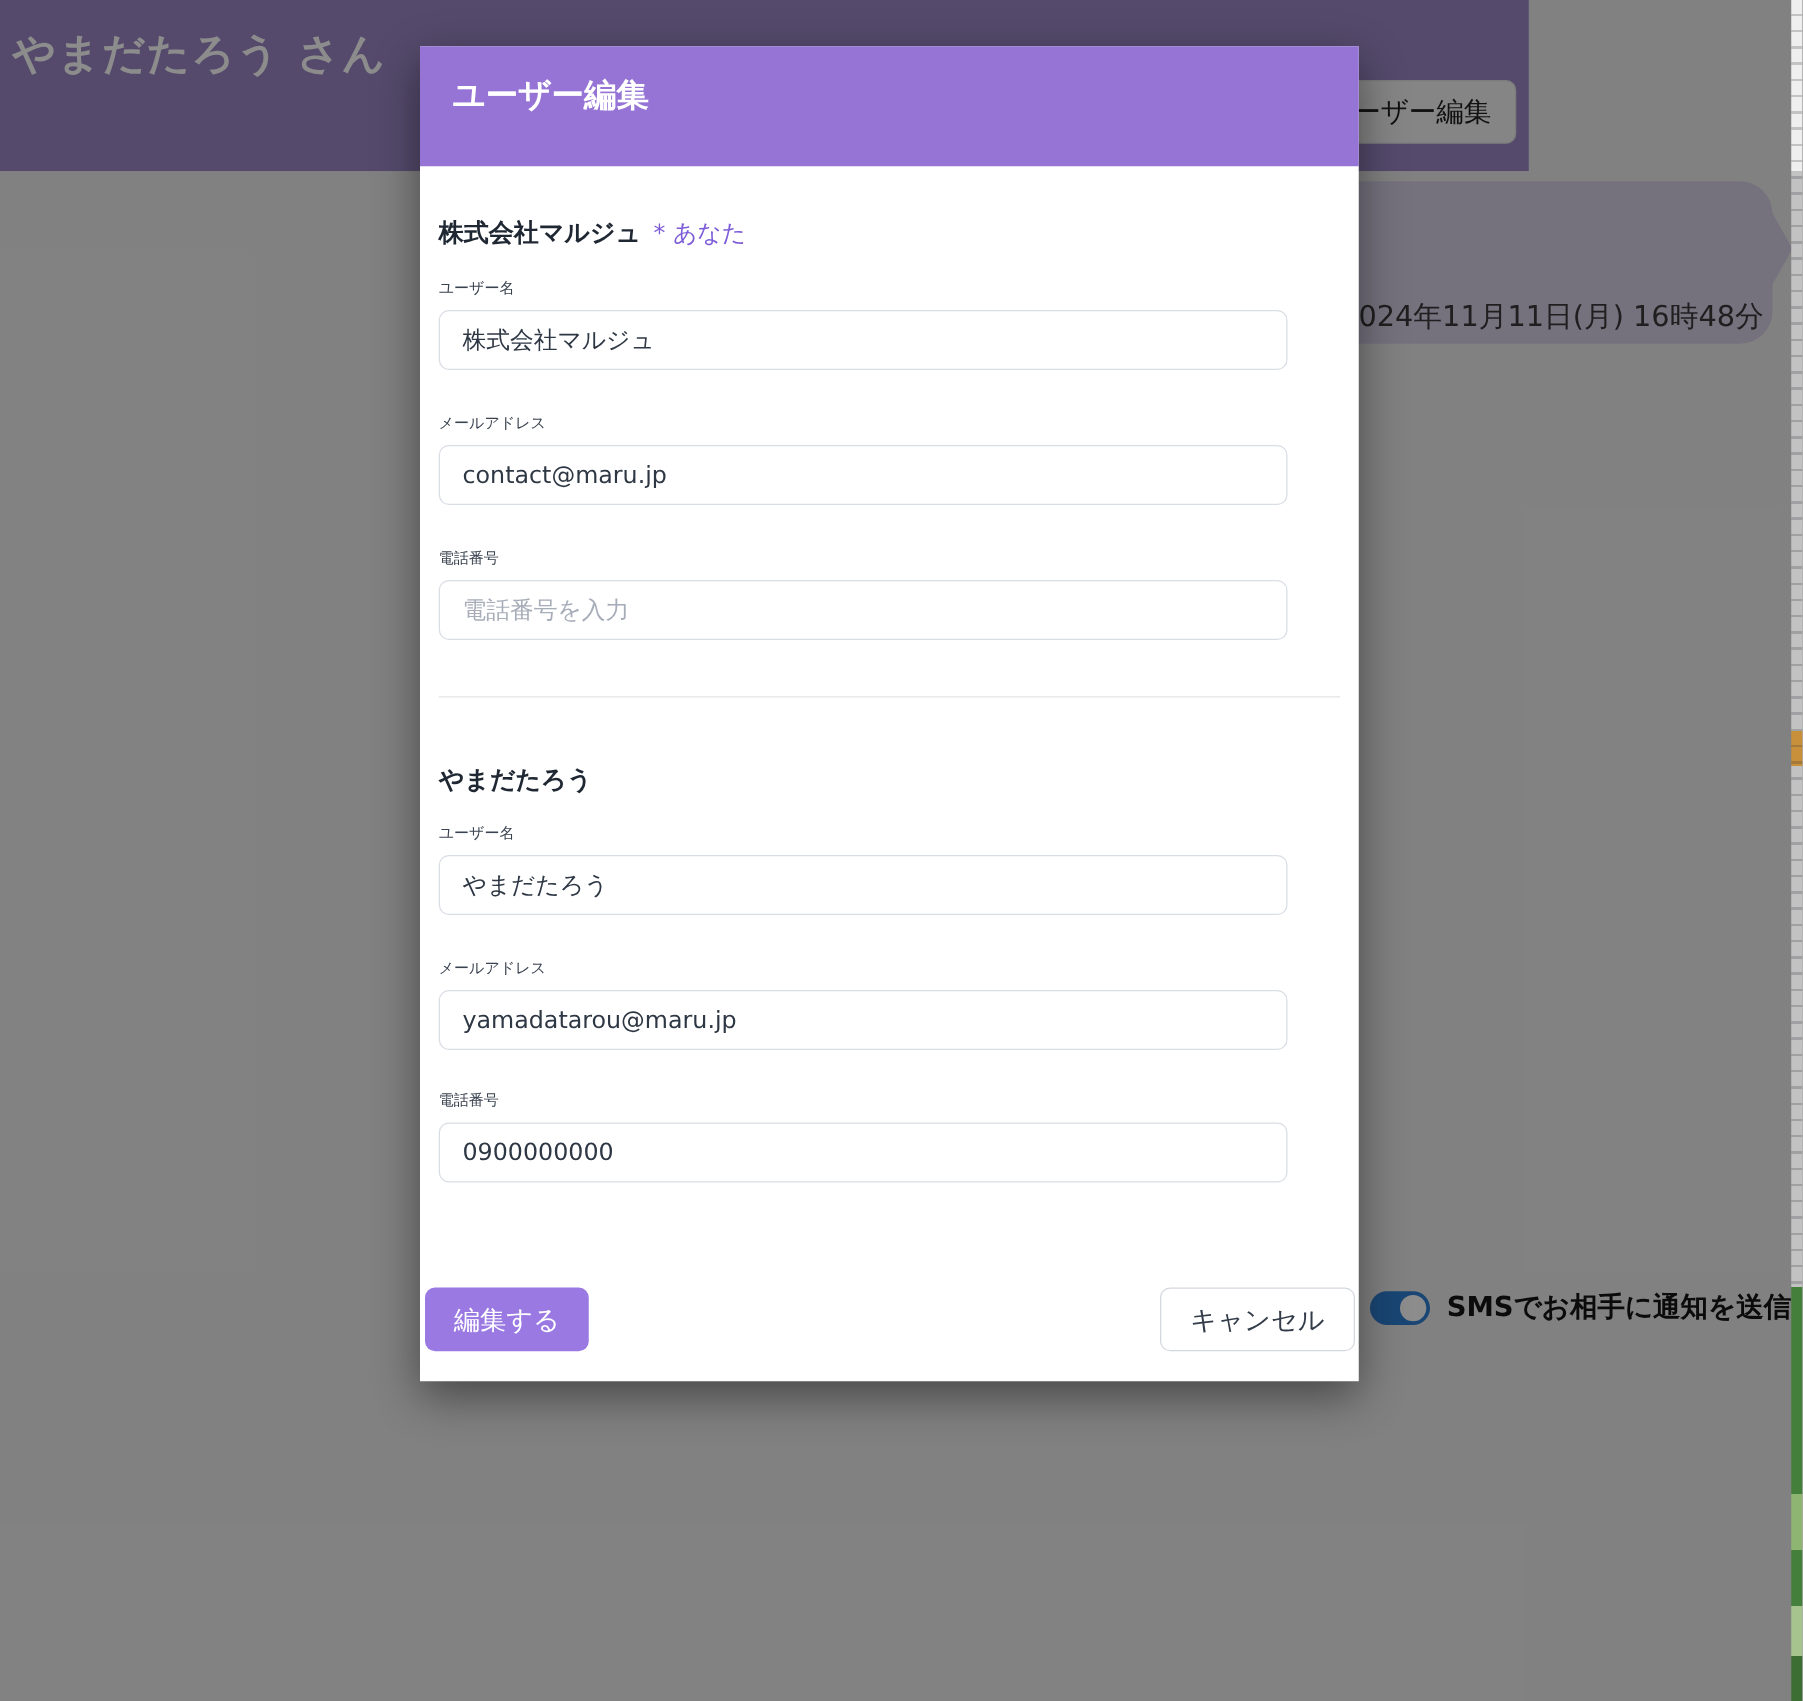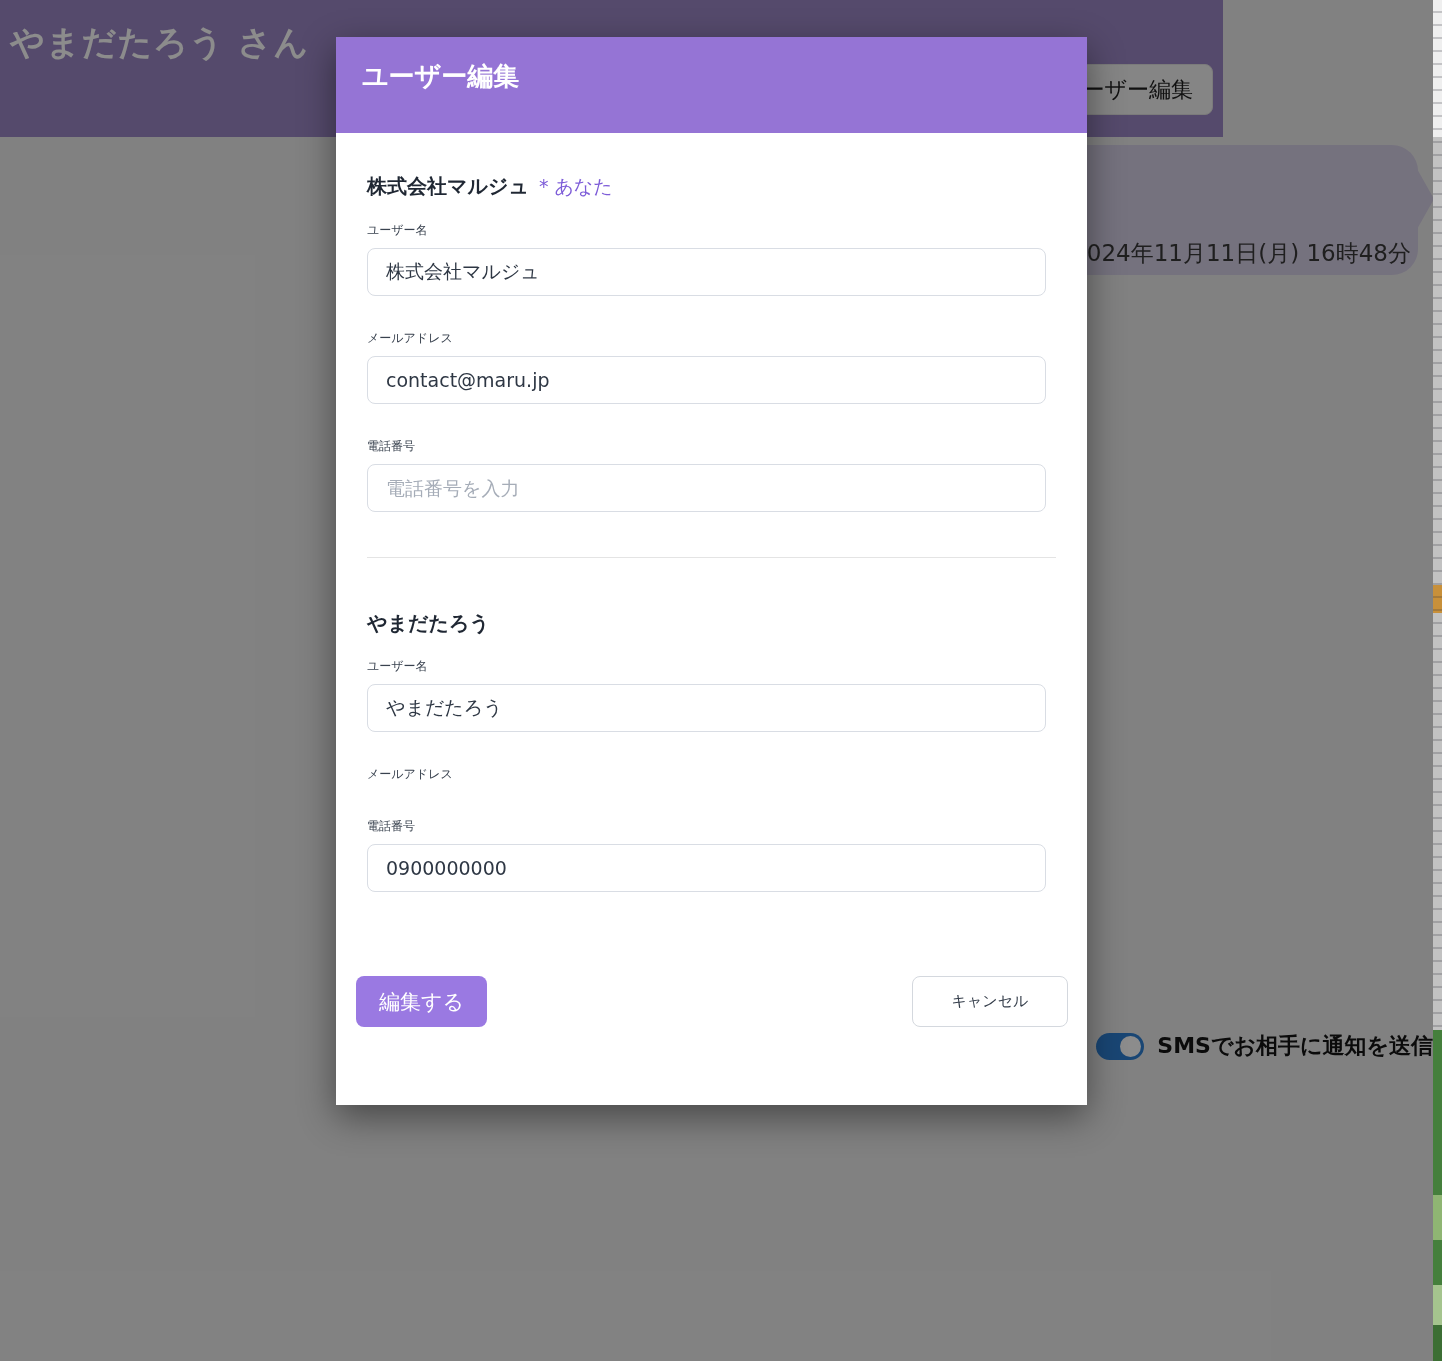--- a/index.html
+++ b/index.html
@@ -103,21 +103,21 @@
   
   .modal {
     position:absolute; left:336px; top:37px; width:751px; height:1068px;
     background:#ffffff; z-index:50;
     box-shadow:0 12px 34px rgba(0,0,0,.45);
   }
   .modal-header {
     height:96px; background:#9574d5; padding:22px 0 0 26px;
   }
   .modal-title { font-size:26px; font-weight:bold; color:#ffffff; }
-  .modal-body { padding:0 31px; }
+  .modal-body { padding:0 15px; }
 
   .section-heading {
     margin-top:40px; font-size:20px; font-weight:bold; color:#1f2733;
     display:flex; align-items:baseline; gap:10px;
   }
   .section-suffix { font-size:19px; font-weight:normal; color:#7d5cd8; }
 
   .field-label {
     margin-top:18px; font-size:12px; line-height:24px; color:#39424f;
   }
@@ -140,21 +140,21 @@
     margin:84px -12px 0 -11px;
     gap:24px;
   }
   .btn-submit {
     width:131px; height:51px; border:none; border-radius:8px;
     background:#9a79e2; color:#ffffff; font-size:21px;
     font-family:inherit; cursor:pointer;
   }
   .btn-cancel {
     width:156px; height:51px; border:1px solid #d4d8de; border-radius:8px;
-    background:#ffffff; color:#333c49; font-size:15px;
+    background:#ffffff; color:#333c49; font-size:21px;
     font-family:inherit; cursor:pointer;
   }
 </style>
 </head>
 <body>
 
 <div class="app-header">
   <div class="user-title">やまだたろう さん</div>
   <button class="hdr-edit-btn">
     <span>
@@ -218,20 +218,21 @@
 
     <div class="section-heading second">
       <span>やまだたろう</span>
       <span class="section-suffix"></span>
     </div>
 
     <div class="field-label tight">ユーザー名</div>
     <input class="field-input" type="text" value="やまだたろう" style="">
 
     <div class="field-label roomy">メールアドレス</div>
+    <input class="field-input" type="text" value="yamadatarou@maru.jp" style="">
 
     <div class="field-label mid">電話番号</div>
     <input class="field-input" type="text" value="0900000000" style="">
 
     <div class="modal-footer">
       <button class="btn-submit">編集する</button>
       <button class="btn-cancel">キャンセル</button>
     </div>
 
   </div>

